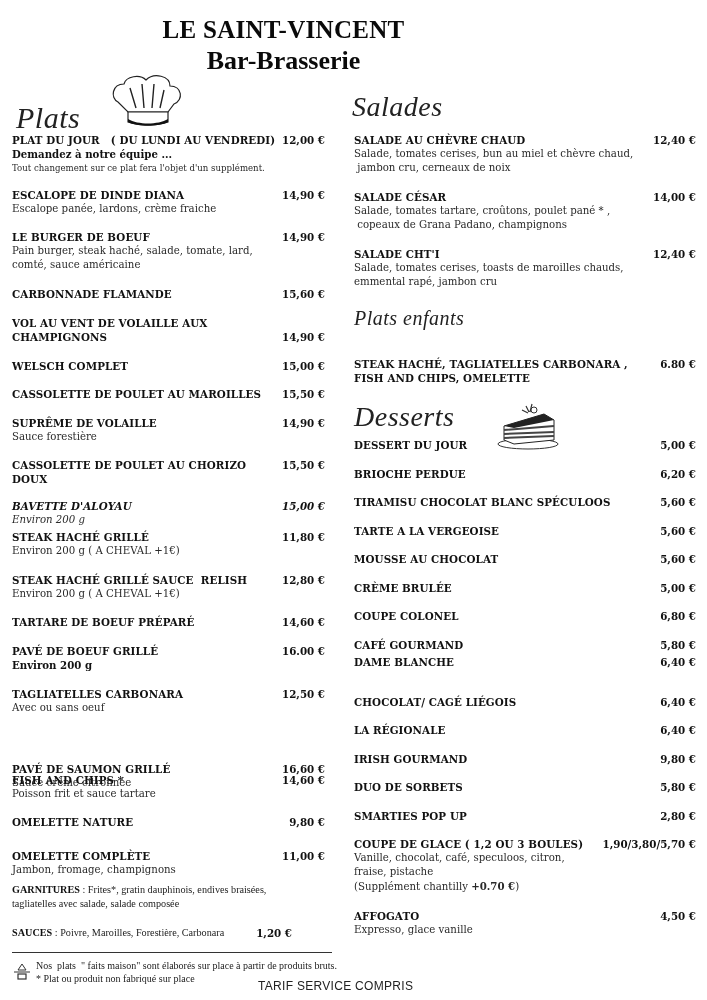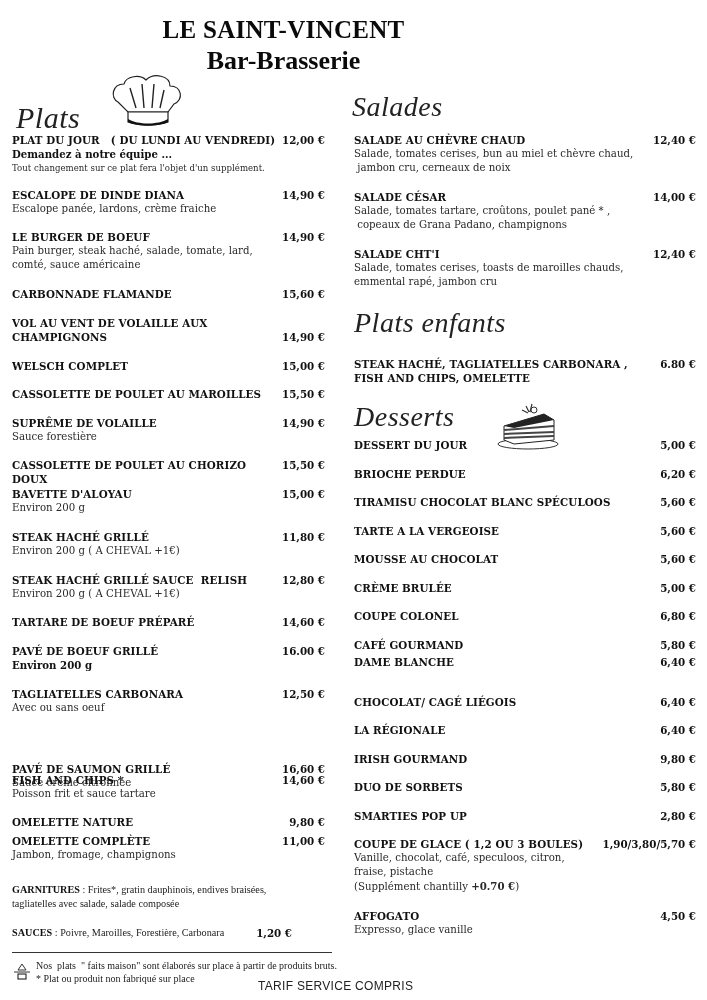--- a/index.html
+++ b/index.html
@@ -30,21 +30,21 @@
   .sec-lbl b { color: #111; }
 </style>
 </head>
 <body>
 
 <div class="title main">LE SAINT-VINCENT</div>
 <div class="title sub">Bar-Brasserie</div>
 
 <div class="script" style="left:16px; top:82px; font-size:30px;margin-top:18px;"><span class="txt">Plats</span></div>
 <div class="script" style="left:352px; top:90px; font-size:28px;"><span class="txt">Salades</span></div>
-<div class="script" style="left:354px; top:306px; font-size:28px;"><span class="txt">Plats enfants</span></div>
+<div class="script" style="left:354px; top:306px; font-size:20px;"><span class="txt">Plats enfants</span></div>
 <div class="script" style="left:354px; top:400px; font-size:28px;"><span class="txt">Desserts</span></div>
 
 <svg style="position:absolute; left:108px; top:72px;" width="78" height="56" viewBox="0 0 78 56">
   <path d="M10 30 C2 26 4 12 16 12 C18 4 32 2 38 8 C46 0 62 4 62 14 C74 14 76 28 66 32 L60 40 L20 40 Z" fill="#fff" stroke="#222" stroke-width="1.2"></path>
   <path d="M22 16 L28 36 M34 12 L36 36 M46 12 L44 36 M56 18 L52 36" stroke="#222" stroke-width="1.4" fill="none"></path>
   <path d="M20 40 L60 40 L60 50 C50 54 30 54 20 50 Z" fill="#fff" stroke="#222" stroke-width="1.2"></path>
   <path d="M20 47 C30 53 50 53 60 47 L60 50 C50 55 30 55 20 50 Z" fill="#111"></path>
 </svg>
 
 <svg style="position:absolute; left:496px; top:398px;" width="66" height="54" viewBox="0 0 66 54">
@@ -121,21 +121,21 @@
     <div class="desc">Sauce forestière</div>
   </div>
 
   <div class="item" style="top:325px;">
     <div class="row">
         <span class="name">CASSOLETTE DE POULET AU CHORIZO DOUX</span>
         <span class="price">15,50 €</span>
       </div>
   </div>
 
-  <div class="item" style="top:354px;">
+  <div class="item" style="top:366px;font-style:italic;">
     <div class="row">
         <span class="name">BAVETTE D'ALOYAU</span>
         <span class="price">15,00 €</span>
       </div>
     <div class="desc">Environ 200 g</div>
   </div>
 
   <div class="item" style="top:397px;">
     <div class="row">
         <span class="name">STEAK HACHÉ GRILLÉ</span>
@@ -191,21 +191,21 @@
     <div class="desc">Poisson frit et sauce tartare</div>
   </div>
 
   <div class="item" style="top:682px;">
     <div class="row">
         <span class="name">OMELETTE NATURE</span>
         <span class="price">9,80 €</span>
       </div>
   </div>
 
-  <div class="item" style="top:701px;">
+  <div class="item" style="top:716px;">
     <div class="row">
         <span class="name">OMELETTE COMPLÈTE</span>
         <span class="price">11,00 €</span>
       </div>
     <div class="desc">Jambon, fromage, champignons</div>
   </div>
 
   <div class="item" style="top:750px;">
     <div class="sec-lbl"><b>GARNITURES</b><span> : Frites*, gratin dauphinois, endives braisées,</span></div>
     <div class="sec-lbl">tagliatelles avec salade, salade composée</div>

